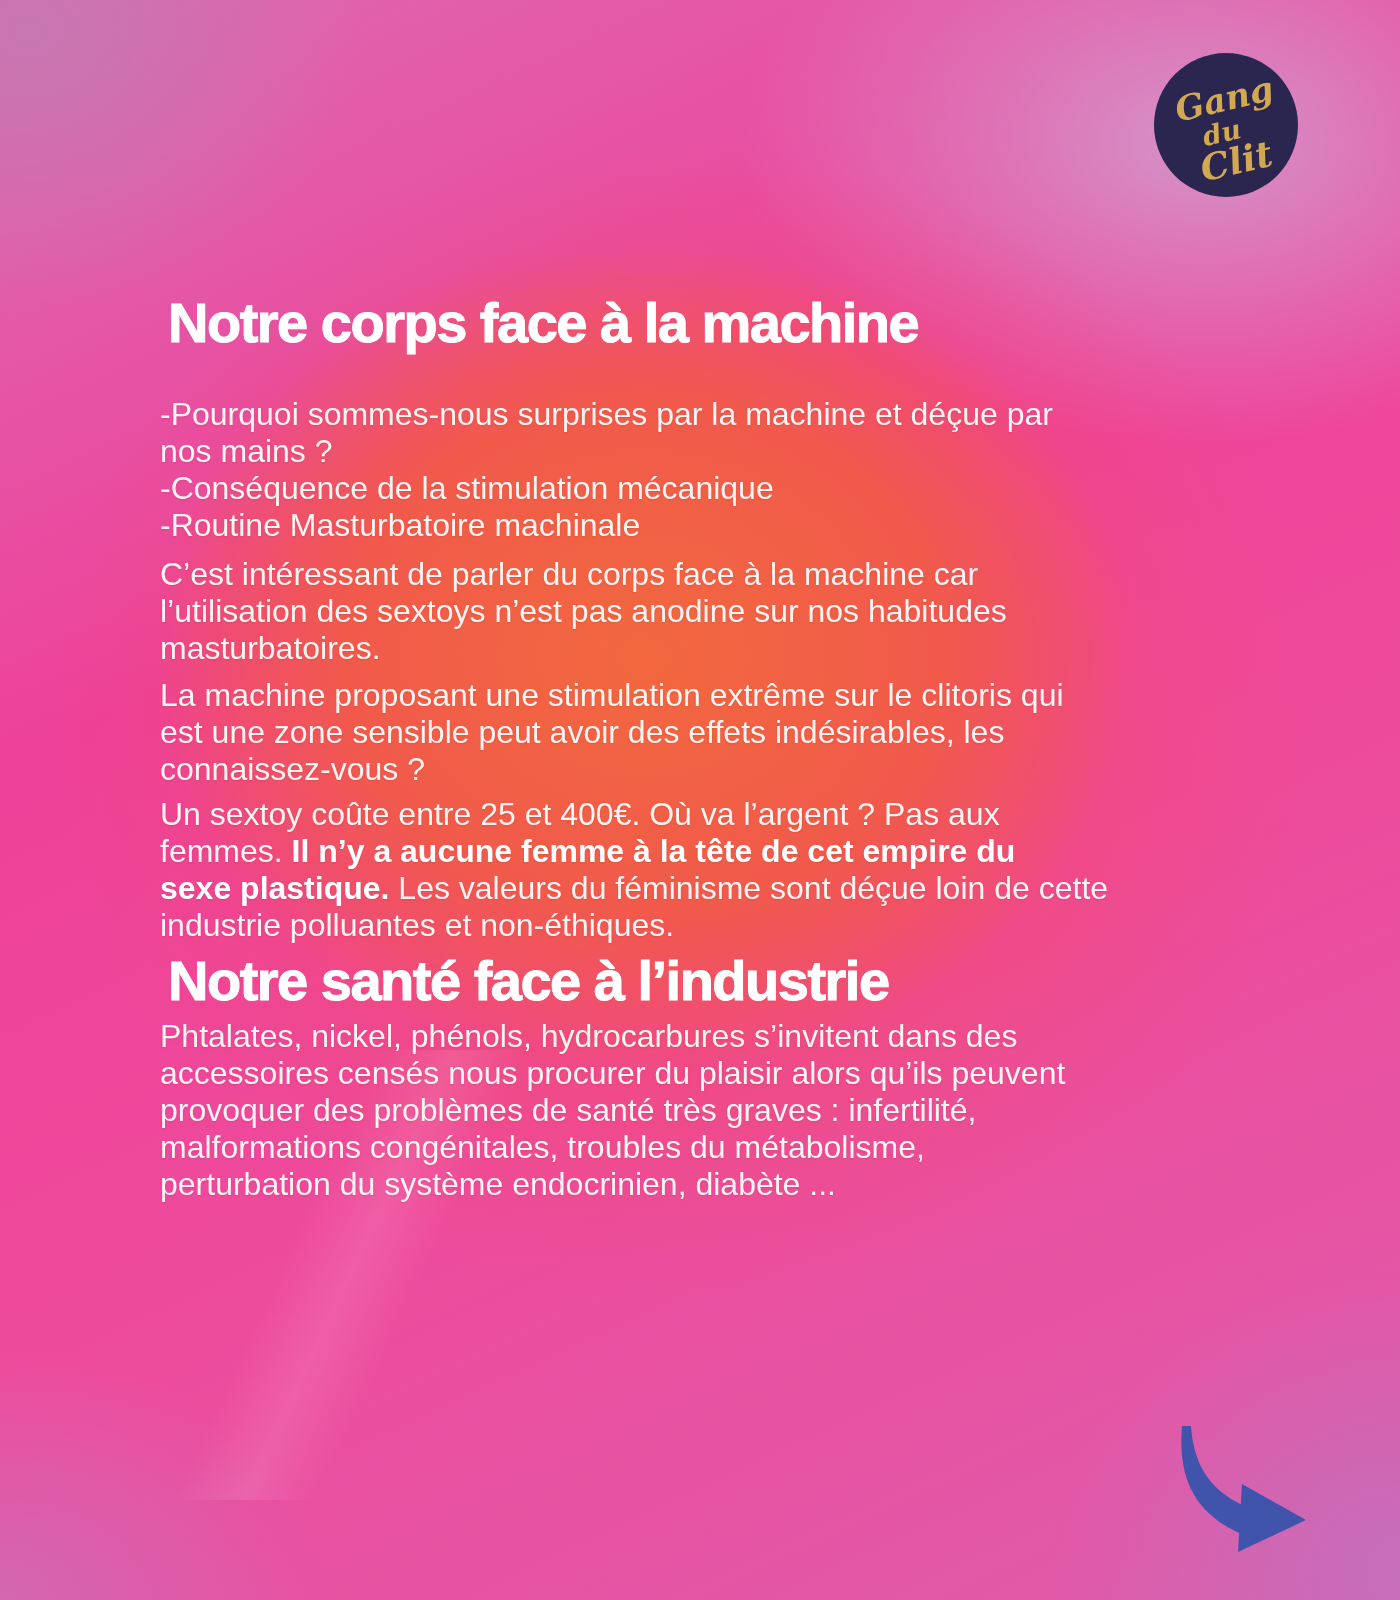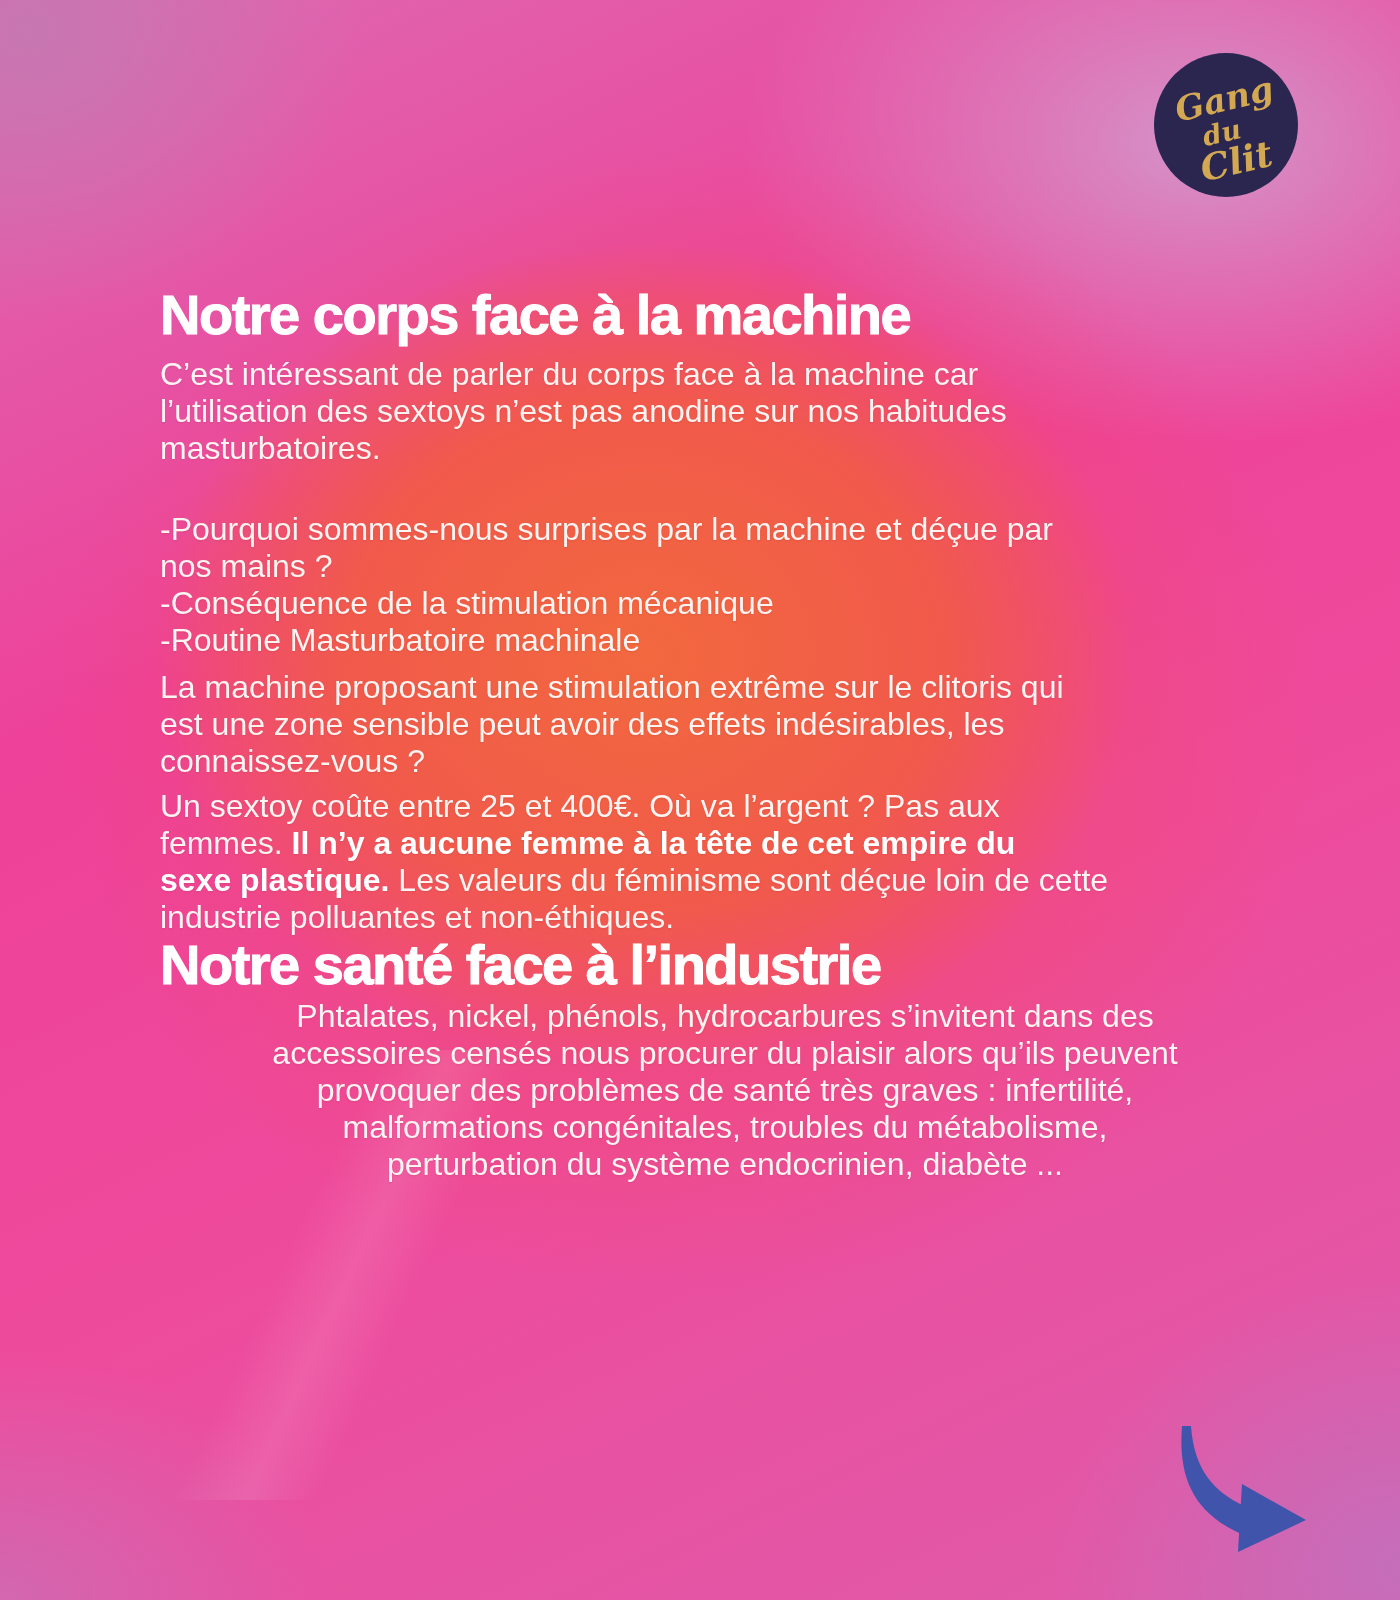--- a/index.html
+++ b/index.html
@@ -20,41 +20,41 @@
   .streak{
     position:absolute;left:0;top:1050px;width:700px;height:450px;
     background:linear-gradient(115deg, rgba(255,255,255,0) 42%, rgba(255,255,255,.10) 50%, rgba(255,255,255,0) 58%);
     pointer-events:none;
   }
   .content{
     position:absolute;left:160px;top:286px;width:1130px;
     color:#ffffff;
   }
   h2.heading{
-    margin:0;
+    margin:8px;
     font-size:56px;line-height:58px;
     font-weight:bold;letter-spacing:-1.5px;
     -webkit-text-stroke:1px #ffffff;
     color:#fff;
   }
   .body-text{
     margin:0;
     font-size:32px;line-height:37px;
     white-space:pre-line;
     color:#fdf4f2;
     text-shadow:0 1px 2px rgba(90,20,40,.10);
   }
   .m-p1{margin-top:12px;}
   .m-list{margin-top:44px;}
   .m-h2{margin-top:86px;}
   .m-p2{margin-top:10px;}
   .m-h3{margin-top:44px;}
   .m-p3{margin-top:8px;}
   .m-h4{margin-top:36px;}
-  .m-p4{margin-top:4px;text-align:center;}
+  .m-p4{margin-top:4px;}
   .bold-inline{font-weight:bold;color:#ffffff;text-align:right;}
   .logo{
     position:absolute;left:1154px;top:53px;width:144px;height:144px;
   }
   .arrow{
     position:absolute;left:1158px;top:1426px;width:156px;height:140px;
     cursor:pointer;
   }
 </style>
 </head>
@@ -71,27 +71,27 @@
         <text x="76" y="58" font-size="34" fill="#d2a852">Gang</text>
         <text x="66" y="88" font-size="27" fill="#d2a852">du</text>
         <text x="74" y="122" font-size="36" fill="#d2a852">Clit</text>
       </g>
     </svg>
   </div>
 
   <div class="content">
 
     <h2 class="heading">Notre corps face à la machine</h2>
-    <p class="body-text m-p1">C’est intéressant de parler du corps face à la machine car
-l’utilisation des sextoys n’est pas anodine sur nos habitudes
-masturbatoires.</p>
     <p class="body-text m-list">-Pourquoi sommes-nous surprises par la machine et déçue par
 nos mains ?
 -Conséquence de la stimulation mécanique
 -Routine Masturbatoire machinale</p>
+    <p class="body-text m-p1">C’est intéressant de parler du corps face à la machine car
+l’utilisation des sextoys n’est pas anodine sur nos habitudes
+masturbatoires.</p>
 
     <p class="body-text m-p2">La machine proposant une stimulation extrême sur le clitoris qui
 est une zone sensible peut avoir des effets indésirables, les
 connaissez-vous ?</p>
 
     <p class="body-text m-p3"><span>Un sextoy coûte entre 25 et 400€. Où va l’argent ? Pas aux
 femmes. </span><span class="bold-inline">Il n’y a aucune femme à la tête de cet empire du
 sexe plastique.</span><span> Les valeurs du féminisme sont déçue loin de cette
 industrie polluantes et non-éthiques.</span></p>
 

